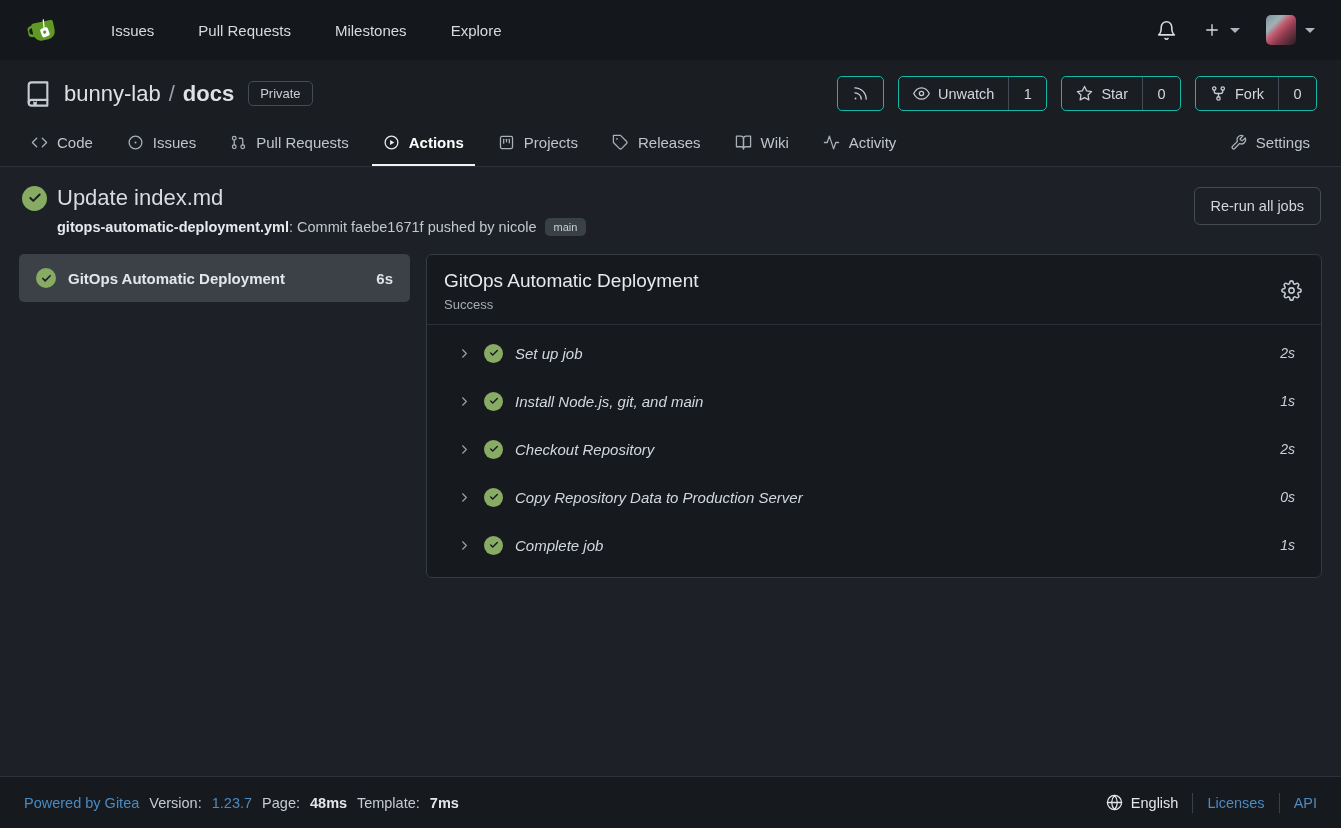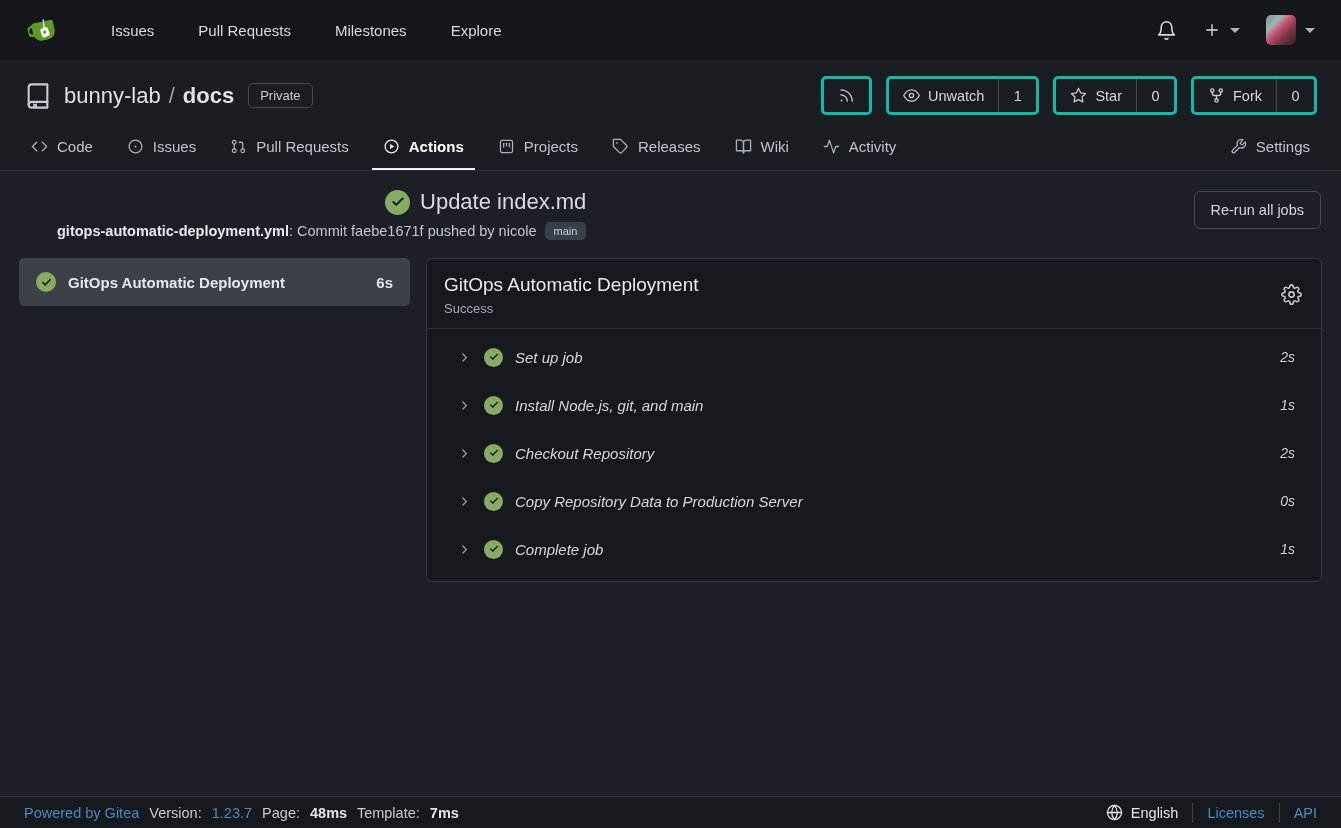--- a/index.html
+++ b/index.html
@@ -41,21 +41,21 @@
   .repo-name .owner { font-weight:400; cursor:pointer; }
   .repo-name .slash { color:#9aa1a8; }
   .repo-name .repo { font-weight:700; cursor:pointer; }
   .badge-outline {
     margin-left:14px; font-size:13px; color:#c9ced4;
     border:1px solid #454b54; border-radius:5px; padding:4px 11px;
   }
   .repo-actions { margin-left:auto; display:flex; gap:14px; }
   .seg-btn {
     display:flex; align-items:stretch;
-    border:3px solid #14b8a6; border-radius:5px; overflow:hidden;
+    border:1px solid #14b8a6; border-radius:5px; overflow:hidden;
     font-size:14.5px; color:#d3d7dc; cursor:pointer; background:transparent;
   }
   .seg { display:flex; align-items:center; gap:8px; padding:8px 14px; }
   .seg.count { border-left:1px solid #454b54; min-width:38px; justify-content:center; }
   .seg .ico { color:#c6ccd2; }
 
   
   .tabs-row { display:flex; align-items:stretch; padding:2px 14px 0; }
   .tab {
     display:flex; align-items:center; gap:9px;
@@ -63,21 +63,21 @@
     color:#bfc5cb; font-size:15px; border-bottom:2px solid transparent;
   }
   .tab .ico { color:#aab0b7; }
   .tab.active { color:#ffffff; font-weight:700; border-bottom:2px solid #f0f3f6; }
   .tab.active .ico { color:#e9ecef; }
   .tab-spacer { flex:1; }
 
   
   .run-header { padding:18px 20px 14px 22px; display:flex; align-items:flex-start; }
   .run-header-left { display:flex; flex-direction:column; gap:7px; }
-  .run-title-row { display:flex; align-items:center; gap:10px;justify-content:flex-end; }
+  .run-title-row { display:flex; align-items:center; gap:10px; }
   .check-circle {
     border-radius:50%; background:#87ab63; flex-shrink:0;
     display:flex; align-items:center; justify-content:center; color:#1b1e23;
   }
   .check-circle.lg { width:25px; height:25px; }
   .check-circle.md { width:20px; height:20px; }
   .check-circle.sm { width:19px; height:19px; }
   .run-title { font-size:22px; color:#d8dbdf; font-weight:400; }
   .run-sub { margin-left:35px; font-size:14.5px; color:#c2c8ce; display:flex; align-items:center; gap:8px; }
   .run-sub .wf-file { font-weight:700; color:#e6e9ec;margin-top:26px; }
@@ -119,21 +119,21 @@
     height:48px; display:flex; align-items:center;
     padding:0 26px 0 30px; gap:12px; cursor:pointer;
   }
   .chevron { color:#9aa1a8; flex-shrink:0; }
   .step-name { font-size:15px; color:#d2d8dd; flex:1; }
   .step-duration { font-size:14px; color:#cdd3d8; }
 
   
   .footer {
     margin-top:auto; flex-shrink:0;
-    height:32px; background:#16191e; border-top:1px solid #2e333a;
+    height:52px; background:#16191e; border-top:1px solid #2e333a;
     display:flex; align-items:center; padding:0 24px;
     font-size:14.5px; color:#c6ccd2;
   }
   .footer a, .f-link { color:#4a8bc2; text-decoration:none; cursor:pointer; }
   .footer .sep { display:inline-block; width:6px; }
   .footer-right { margin-left:auto; display:flex; align-items:center; gap:0; }
   .lang { display:flex; align-items:center; gap:8px; color:#e3e6e9; cursor:pointer; }
   .f-divider { width:1px; height:20px; background:#3a4047; margin:0 14px; }
   .bold { font-weight:700; color:#e3e6e9; }
 

